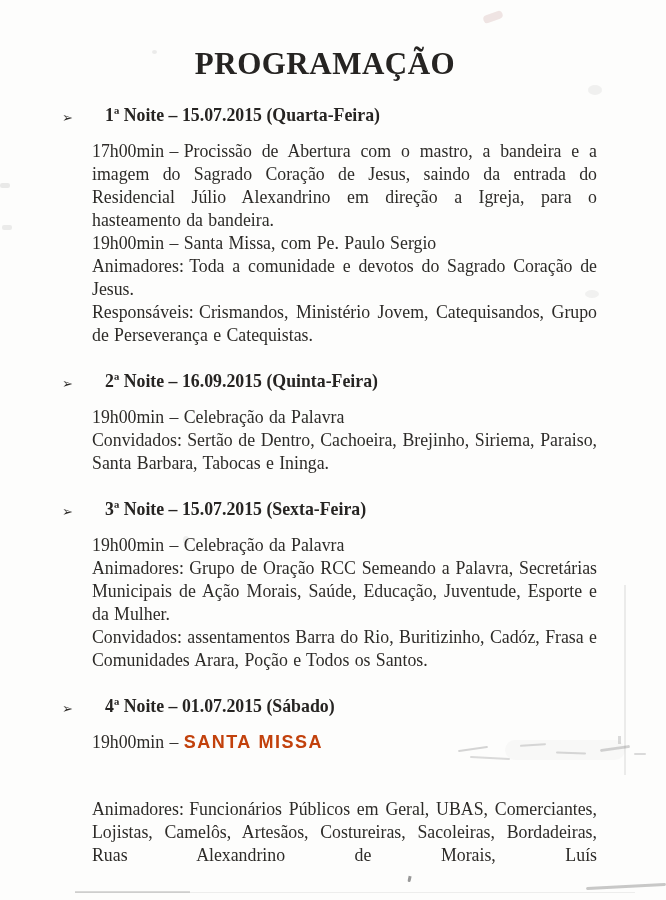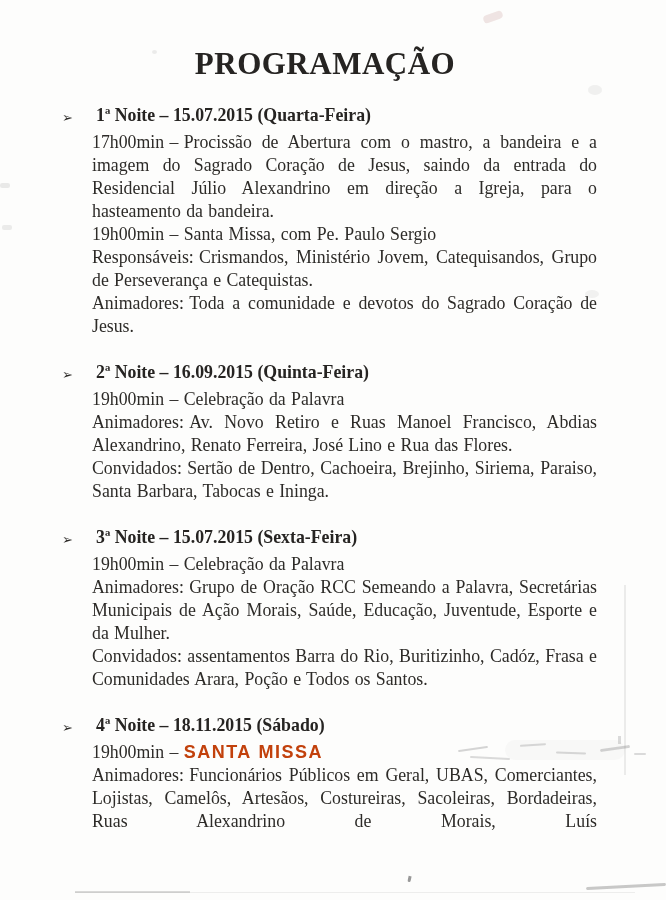--- a/index.html
+++ b/index.html
@@ -31,36 +31,36 @@
   }
   .bullet {
     position: absolute;
     left: -30px;
     top: 2px;
     font-size: 13px;
     color: #2d2b28;
     line-height: 23px;
   }
   .heading {
-    margin: 4px;
+    margin: 13px;
     font-size: 17.8px;
     line-height: 23px;
     font-weight: bold;
     color: #262422;
   }
   .entry {
     margin: 0;
     font-size: 17.8px;
     line-height: 23px;
     text-align: justify;
     word-spacing: 0.05em;
   }
   .entry .lead { font-weight: normal; margin-right: 0.30em; }
   .entry .sep { margin-right: 0.30em; }
-  .entry.justify-all { text-align-last: justify; }
+  .entry.justify-all { text-align-last: justify; margin-top: 44px; }
   .highlight-red {
     font-family: "Liberation Sans", sans-serif;
     font-weight: bold;
     font-size: 18px;
     letter-spacing: 1.5px;
     color: #c2410c;
     white-space: nowrap;
   }
   
   .artifact { position: absolute; pointer-events: none; }
@@ -94,53 +94,52 @@
     <h1 class="doc-title">PROGRAMAÇÃO</h1>
     <div class="sections">
   <section class="section">
     <span class="bullet">➢</span>
     <h2 class="heading">1ª Noite – 15.07.2015 (Quarta-Feira)</h2>
     <div class="entries">
   <p class="entry"><b class="lead">17h00min</b><span class="sep">–</span><span class="txt">Procissão de Abertura com o mastro, a bandeira e a imagem do Sagrado Coração de Jesus, saindo da entrada do Residencial Júlio Alexandrino em direção a Igreja, para o hasteamento da bandeira.</span></p>
 
   <p class="entry"><b class="lead">19h00min</b><span class="sep">–</span><span class="txt">Santa Missa, com Pe. Paulo Sergio</span></p>
 
+  <p class="entry"><b class="lead">Animadores:</b><span class="txt">Toda a comunidade e devotos do Sagrado Coração de Jesus.</span></p>
+
   <p class="entry"><b class="lead">Responsáveis:</b><span class="txt">Crismandos, Ministério Jovem, Catequisandos, Grupo de Perseverança e Catequistas.</span></p>
-
-  <p class="entry"><b class="lead">Animadores:</b><span class="txt">Toda a comunidade e devotos do Sagrado Coração de Jesus.</span></p>
 </div>
   </section>
 
   <section class="section">
     <span class="bullet">➢</span>
     <h2 class="heading">2ª Noite – 16.09.2015 (Quinta-Feira)</h2>
     <div class="entries">
   <p class="entry"><b class="lead">19h00min</b><span class="sep">–</span><span class="txt">Celebração da Palavra</span></p>
 
-  <p class="entry"><b class="lead">Animadores:</b><span class="txt">Av. Novo Retiro e Ruas Manoel Francisco, Abdias Alexandrino, Renato Ferreira, José Lino e Rua das Flores.</span></p>
 
   <p class="entry"><b class="lead">Convidados:</b><span class="txt">Sertão de Dentro, Cachoeira, Brejinho, Siriema, Paraiso, Santa Barbara, Tabocas e Ininga.</span></p>
 </div>
   </section>
 
   <section class="section">
     <span class="bullet">➢</span>
     <h2 class="heading">3ª Noite – 15.07.2015 (Sexta-Feira)</h2>
     <div class="entries">
   <p class="entry"><b class="lead">19h00min</b><span class="sep">–</span><span class="txt">Celebração da Palavra</span></p>
 
   <p class="entry"><b class="lead">Animadores:</b><span class="txt">Grupo de Oração RCC Semeando a Palavra, Secretárias Municipais de Ação Morais, Saúde, Educação, Juventude, Esporte e da Mulher.</span></p>
 
   <p class="entry"><b class="lead">Convidados:</b><span class="txt">assentamentos Barra do Rio, Buritizinho, Cadóz, Frasa e Comunidades Arara, Poção e Todos os Santos.</span></p>
 </div>
   </section>
 
   <section class="section">
     <span class="bullet">➢</span>
-    <h2 class="heading">4ª Noite – 18.11.2015 (Sábado)</h2>
+    <h2 class="heading">4ª Noite – 01.07.2015 (Sábado)</h2>
     <div class="entries">
   <p class="entry"><b class="lead">19h00min</b><span class="sep">–</span><span class="txt highlight-red">SANTA MISSA</span></p>
 
   <p class="entry justify-all"><b class="lead">Animadores:</b><span class="txt">Funcionários Públicos em Geral, UBAS, Comerciantes, Lojistas, Camelôs, Artesãos, Costureiras, Sacoleiras, Bordadeiras, Ruas Alexandrino de Morais, Luís</span></p>
 </div>
   </section>
 </div>
   </div>
 
   <div class="artifact a-topright"></div>

